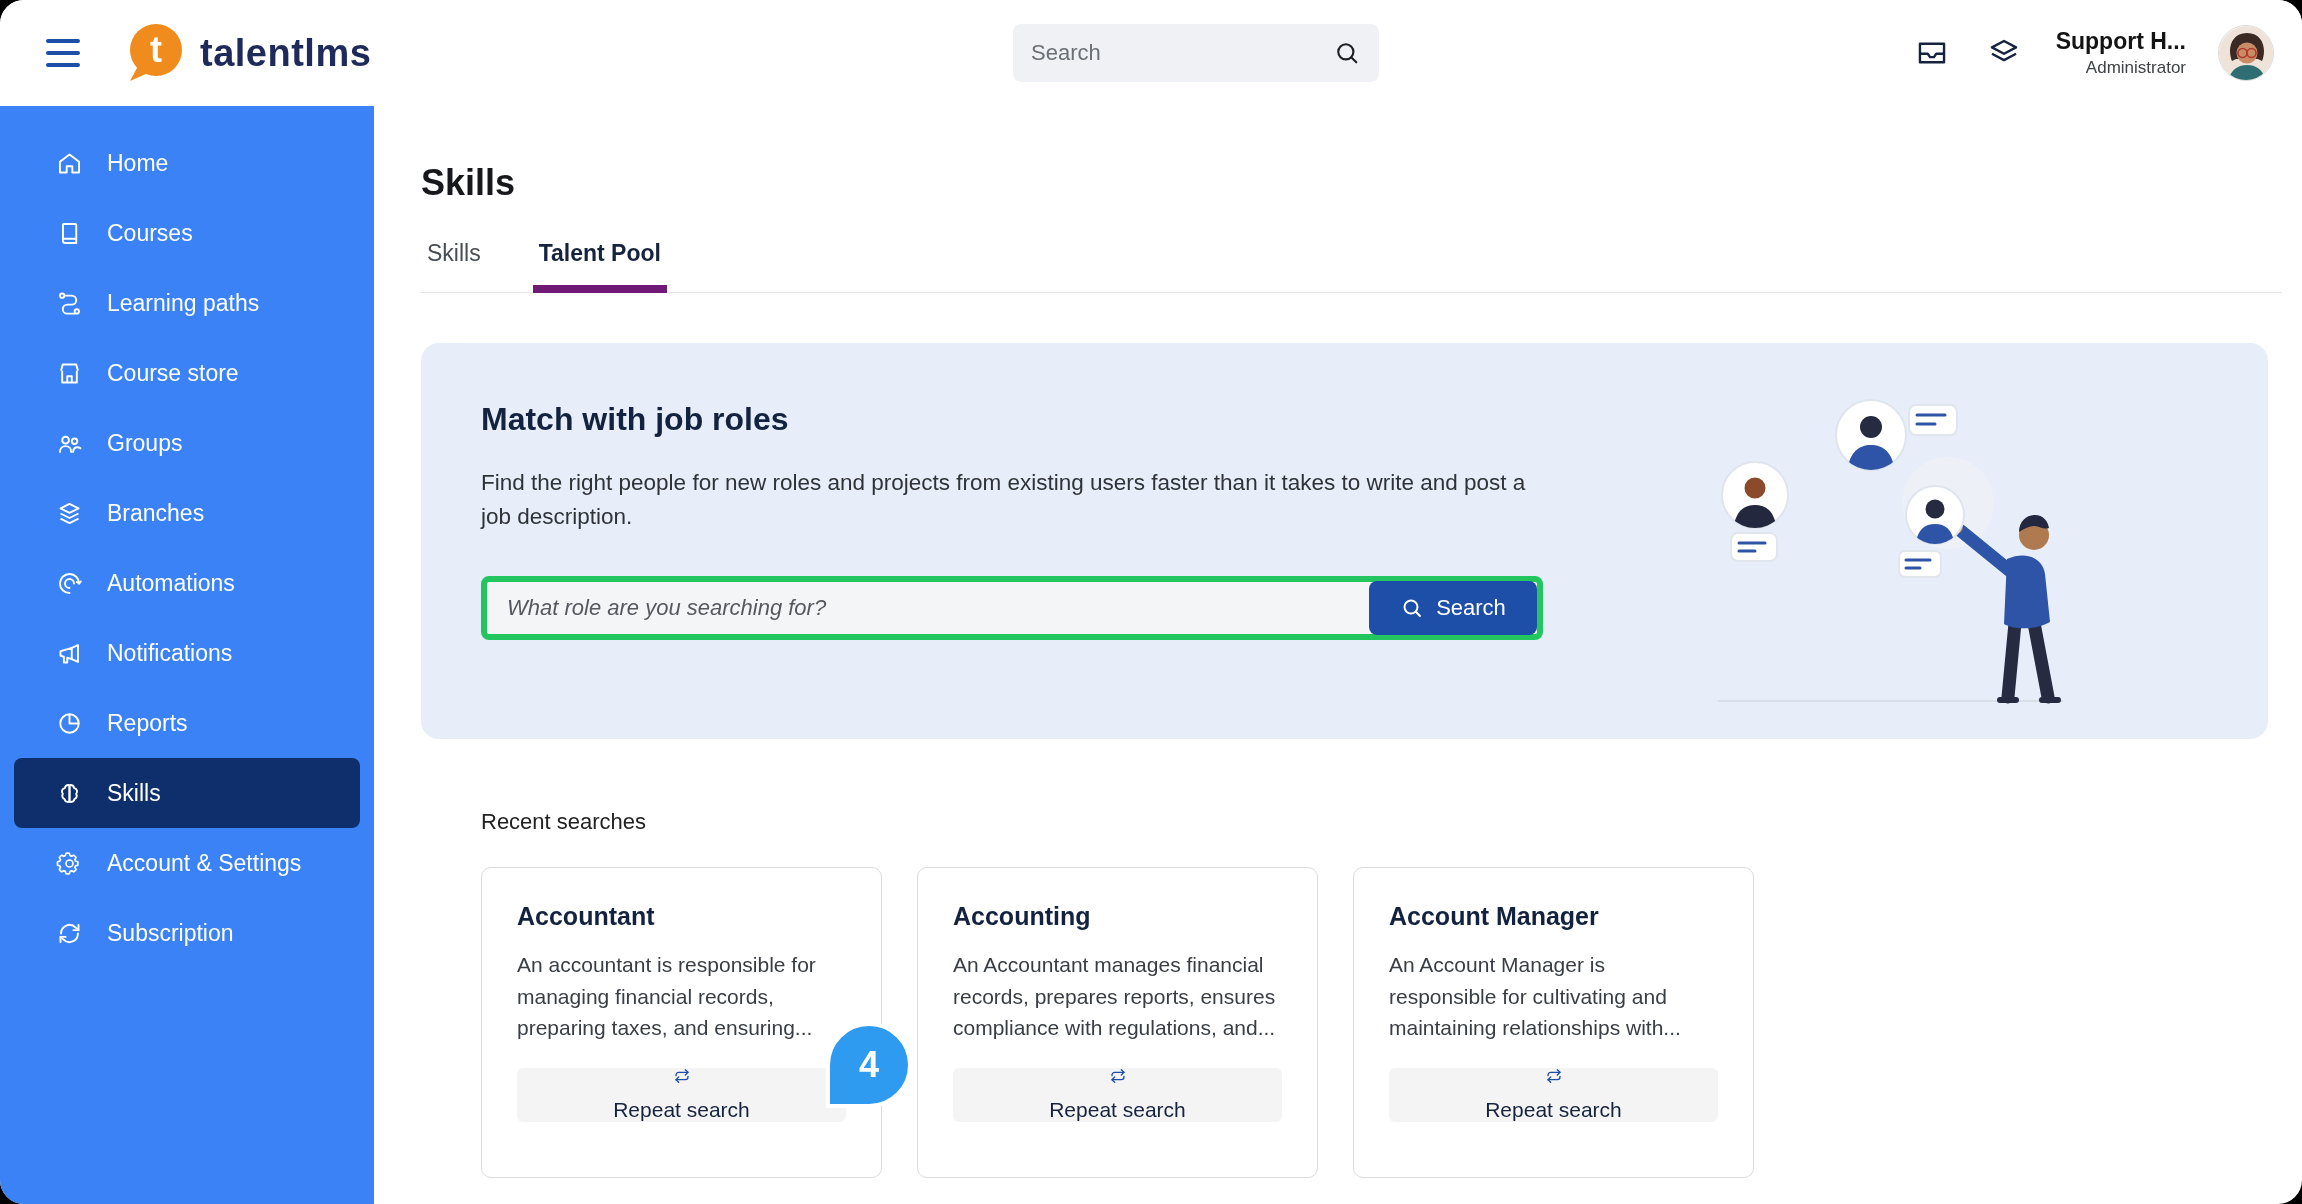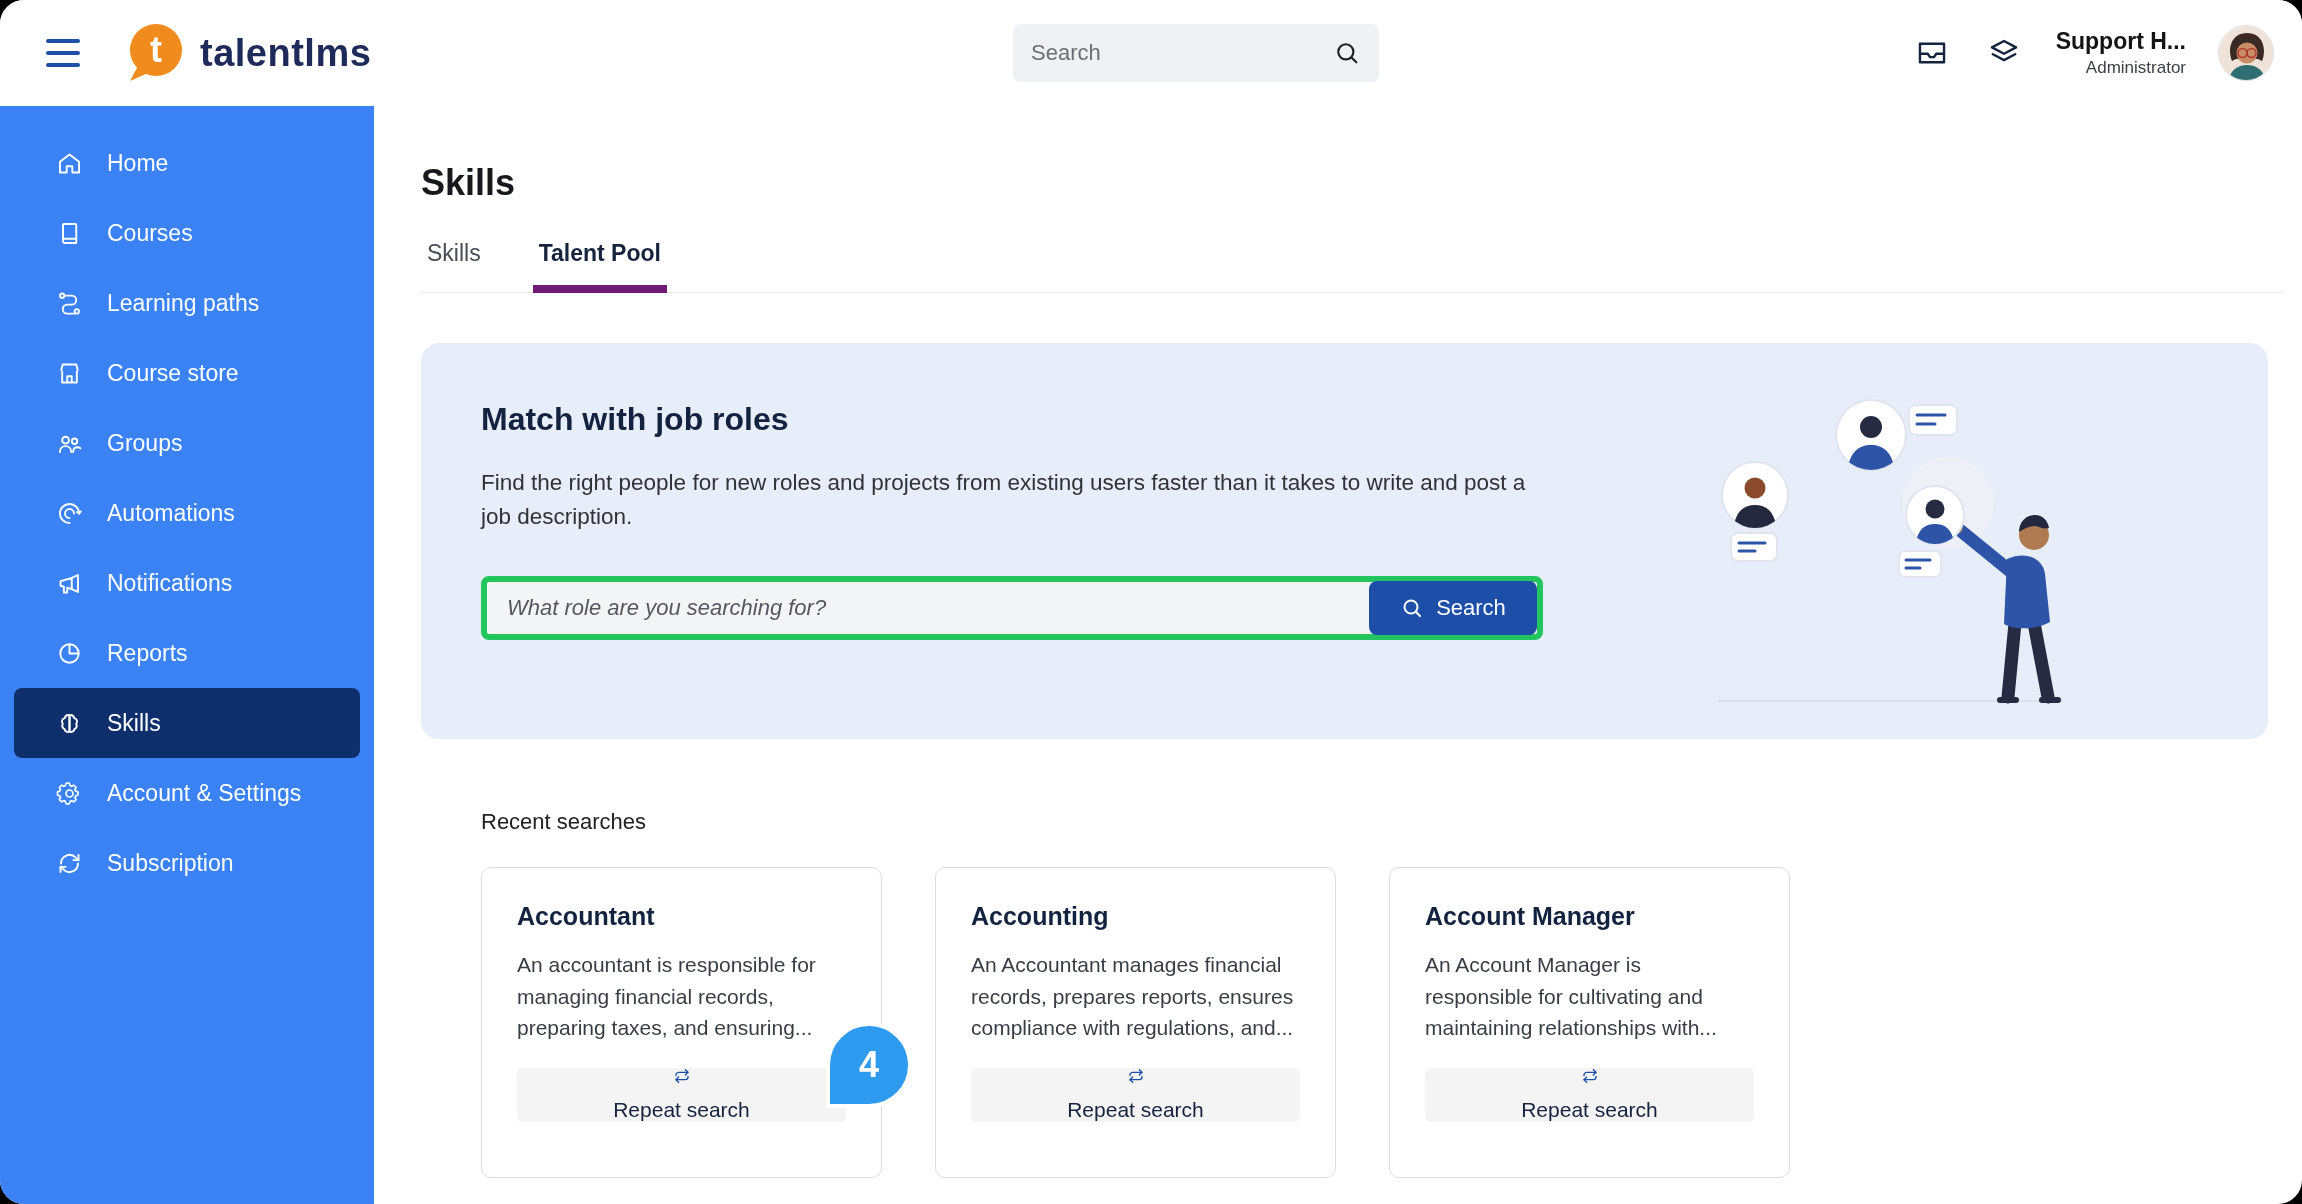--- a/index.html
+++ b/index.html
@@ -60,21 +60,21 @@
   .role-search input::placeholder { color:#55595f; font-style:italic; }
   .search-btn { position:absolute; right:6px; top:5px; height:54px; width:168px;
                 background:#1d4fa8; border:none; border-radius:8px; color:#fff; font-size:22px;
                 display:flex; align-items:center; justify-content:center; gap:12px; cursor:pointer;
                 font-family:inherit; }
   .illustration { position:absolute; right:185px; top:40px; }
 
   
   .recent-wrap { margin-left:60px; }
   .recent-label { margin-top:70px; font-size:22px; color:#222; }
-  .cards { display:flex; gap:53px; margin-top:32px; }
+  .cards { display:flex; gap:35px; margin-top:32px; }
   .card { width:401px; height:311px; background:#fff; border:1px solid #dcdcdc; border-radius:10px;
           padding:34px 35px; }
   .card h3 { font-size:25px; color:#13233f; font-weight:bold; }
   .card .card-desc { margin-top:18px; font-size:21px; line-height:1.5; color:#393e45; }
   .repeat-btn { margin-top:24px; width:100%; height:54px; background:#f4f4f5; border:none;
                 border-radius:6px; display:flex; align-items:center; justify-content:center; gap:14px;
                 font-size:21px; color:#15233d; cursor:pointer; font-family:inherit;flex-direction:column; }
 
   
   .click-badge { position:absolute; left:826px; top:1022px; width:86px; height:86px;
@@ -180,20 +180,28 @@
     <div class="nav-item">
       <svg viewBox="0 0 24 24" fill="none" stroke="#fff" stroke-width="1.7" stroke-linecap="round">
         <circle cx="8.5" cy="9" r="3"></circle>
           <circle cx="16.5" cy="10" r="2.4"></circle>
         <path d="M3.5 19.5c0-3.3 2.2-5.2 5-5.2s5 1.9 5 5.2"></path>
         <path d="M15.2 19.5c.1-2.6 1.7-4.2 3.8-4.2 1.1 0 2 .4 2.7 1"></path>
       </svg>
       <span>Groups</span>
     </div>
 
+    <div class="nav-item">
+      <svg viewBox="0 0 24 24" fill="none" stroke="#fff" stroke-width="1.7" stroke-linejoin="round">
+        <path d="M12 3.5 20 7.5 12 11.5 4 7.5z"></path>
+          <path d="M4 12l8 4 8-4"></path>
+          <path d="M4 16.5l8 4 8-4"></path>
+      </svg>
+      <span>Branches</span>
+    </div>
 
     <div class="nav-item">
       <svg viewBox="0 0 24 24" fill="none" stroke="#fff" stroke-width="1.7" stroke-linecap="round">
         <path d="M12 20.5a8.5 8.5 0 1 1 8.5-8.5"></path>
         <path d="M12 16a4 4 0 1 1 4-4"></path>
         <path d="M20.5 12l1.6-1.8M20.5 12l-2-1.4"></path>
       </svg>
       <span>Automations</span>
     </div>
 

